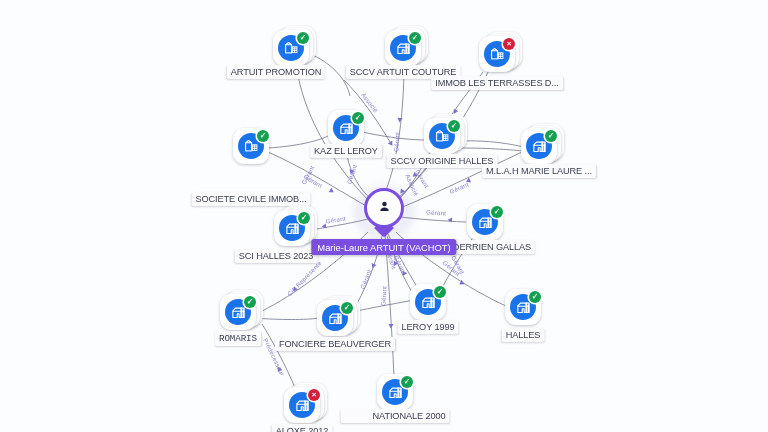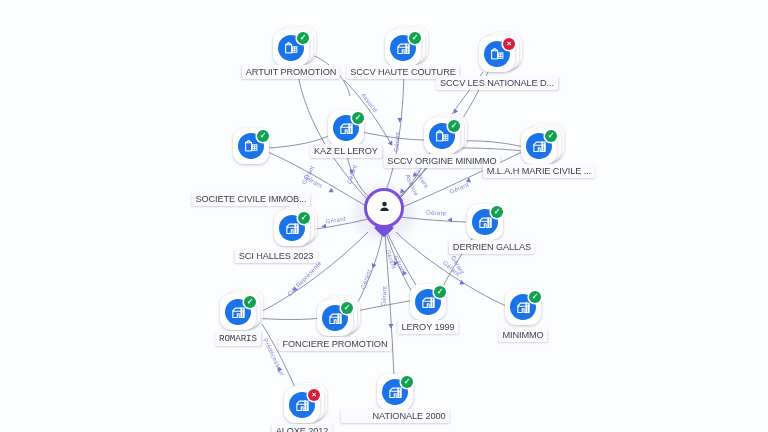--- a/index.html
+++ b/index.html
@@ -262,38 +262,38 @@
             <rect x="14" y="13.2" width="2.4" height="1.5" fill="#1a73e8"></rect>
             <rect x="17.6" y="13.2" width="2.4" height="1.5" fill="#1a73e8"></rect>
             <rect x="14" y="16.1" width="2.4" height="1.5" fill="#1a73e8"></rect>
             <rect x="17.6" y="16.1" width="2.4" height="1.5" fill="#1a73e8"></rect>
           </svg>
         </div>
         <div class="node-badge badge-active" style="background: rgb(18, 161, 80);">
           <span class="badge-glyph">✓</span>
         </div>
       </div>
-      <div class="node-label" style="left: 291px; top: 65px;">ARTUIT PROMOTION</div>
+      <div class="node-label" style="left: 276px; top: 65px;">ARTUIT PROMOTION</div>
       <div class="node" style="left: 403px; top: 48px;">
         <div class="node-card stack3"></div>
         <div class="node-card stack2"></div>
         <div class="node-card"></div>
         <div class="node-icon" style="background: rgb(26, 115, 232);">
           <svg width="15" height="15" viewBox="0 0 24 24">
             <path d="M3 10 L3 20 L10 20 L10 14 L13 14 L13 20 L21 20 L21 10 Z" fill="none" stroke="#fff" stroke-width="1.8" stroke-linejoin="round"></path>
             <path d="M2.5 10 L7 5 L21 5 L21 10" fill="none" stroke="#fff" stroke-width="1.8" stroke-linejoin="round"></path>
             <rect x="15" y="4" width="2.6" height="16" fill="#fff"></rect>
             <rect x="18.4" y="7" width="2.6" height="13" fill="#fff"></rect>
           </svg>
         </div>
         <div class="node-badge badge-active" style="background: rgb(18, 161, 80);">
           <span class="badge-glyph">✓</span>
         </div>
       </div>
-      <div class="node-label" style="left: 403px; top: 65px;">SCCV HAUTE COUTURE</div>
+      <div class="node-label" style="left: 403px; top: 65px;">SCCV ARTUIT COUTURE</div>
       <div class="node" style="left: 497px; top: 54px;">
         <div class="node-card stack3"></div>
         <div class="node-card stack2"></div>
         <div class="node-card"></div>
         <div class="node-icon" style="background: rgb(26, 115, 232);">
           <svg width="15" height="15" viewBox="0 0 24 24">
             <rect x="2.6" y="6" width="9.5" height="13" fill="none" stroke="#fff" stroke-width="1.7"></rect>
             <path d="M2.2 6.4 L7.4 2.4 L12.4 6.4" fill="none" stroke="#fff" stroke-width="1.7" stroke-linejoin="round"></path>
             <rect x="12.4" y="8.5" width="9" height="10.5" fill="#fff"></rect>
             <rect x="14" y="10.3" width="2.4" height="1.5" fill="#1a73e8"></rect>
@@ -301,21 +301,21 @@
             <rect x="14" y="13.2" width="2.4" height="1.5" fill="#1a73e8"></rect>
             <rect x="17.6" y="13.2" width="2.4" height="1.5" fill="#1a73e8"></rect>
             <rect x="14" y="16.1" width="2.4" height="1.5" fill="#1a73e8"></rect>
             <rect x="17.6" y="16.1" width="2.4" height="1.5" fill="#1a73e8"></rect>
           </svg>
         </div>
         <div class="node-badge badge-closed" style="background: rgb(214, 31, 61);">
           <span class="badge-glyph">×</span>
         </div>
       </div>
-      <div class="node-label" style="left: 497px; top: 76px;">SCCV LES NATIONALE D...</div>
+      <div class="node-label" style="left: 497px; top: 76px;">IMMOB LES TERRASSES D...</div>
       <div class="node" style="left: 346px; top: 128px;">
         <div class="node-card"></div>
         <div class="node-icon" style="background: rgb(26, 115, 232);">
           <svg width="15" height="15" viewBox="0 0 24 24">
             <path d="M3 10 L3 20 L10 20 L10 14 L13 14 L13 20 L21 20 L21 10 Z" fill="none" stroke="#fff" stroke-width="1.8" stroke-linejoin="round"></path>
             <path d="M2.5 10 L7 5 L21 5 L21 10" fill="none" stroke="#fff" stroke-width="1.8" stroke-linejoin="round"></path>
             <rect x="15" y="4" width="2.6" height="16" fill="#fff"></rect>
             <rect x="18.4" y="7" width="2.6" height="13" fill="#fff"></rect>
           </svg>
         </div>
@@ -358,38 +358,38 @@
             <rect x="14" y="13.2" width="2.4" height="1.5" fill="#1a73e8"></rect>
             <rect x="17.6" y="13.2" width="2.4" height="1.5" fill="#1a73e8"></rect>
             <rect x="14" y="16.1" width="2.4" height="1.5" fill="#1a73e8"></rect>
             <rect x="17.6" y="16.1" width="2.4" height="1.5" fill="#1a73e8"></rect>
           </svg>
         </div>
         <div class="node-badge badge-active" style="background: rgb(18, 161, 80);">
           <span class="badge-glyph">✓</span>
         </div>
       </div>
-      <div class="node-label" style="left: 442px; top: 154px;">SCCV ORIGINE MINIMMO</div>
+      <div class="node-label" style="left: 442px; top: 154px;">SCCV ORIGINE HALLES</div>
       <div class="node" style="left: 539px; top: 146px;">
         <div class="node-card stack3"></div>
         <div class="node-card stack2"></div>
         <div class="node-card"></div>
         <div class="node-icon" style="background: rgb(26, 115, 232);">
           <svg width="15" height="15" viewBox="0 0 24 24">
             <path d="M3 10 L3 20 L10 20 L10 14 L13 14 L13 20 L21 20 L21 10 Z" fill="none" stroke="#fff" stroke-width="1.8" stroke-linejoin="round"></path>
             <path d="M2.5 10 L7 5 L21 5 L21 10" fill="none" stroke="#fff" stroke-width="1.8" stroke-linejoin="round"></path>
             <rect x="15" y="4" width="2.6" height="16" fill="#fff"></rect>
             <rect x="18.4" y="7" width="2.6" height="13" fill="#fff"></rect>
           </svg>
         </div>
         <div class="node-badge badge-active" style="background: rgb(18, 161, 80);">
           <span class="badge-glyph">✓</span>
         </div>
       </div>
-      <div class="node-label" style="left: 539px; top: 164px;">M.L.A.H MARIE CIVILE ...</div>
+      <div class="node-label" style="left: 539px; top: 164px;">M.L.A.H MARIE LAURE ...</div>
       <div class="node" style="left: 292px; top: 228px;">
         <div class="node-card stack3"></div>
         <div class="node-card stack2"></div>
         <div class="node-card"></div>
         <div class="node-icon" style="background: rgb(26, 115, 232);">
           <svg width="15" height="15" viewBox="0 0 24 24">
             <path d="M3 10 L3 20 L10 20 L10 14 L13 14 L13 20 L21 20 L21 10 Z" fill="none" stroke="#fff" stroke-width="1.8" stroke-linejoin="round"></path>
             <path d="M2.5 10 L7 5 L21 5 L21 10" fill="none" stroke="#fff" stroke-width="1.8" stroke-linejoin="round"></path>
             <rect x="15" y="4" width="2.6" height="16" fill="#fff"></rect>
             <rect x="18.4" y="7" width="2.6" height="13" fill="#fff"></rect>
@@ -441,21 +441,21 @@
             <path d="M3 10 L3 20 L10 20 L10 14 L13 14 L13 20 L21 20 L21 10 Z" fill="none" stroke="#fff" stroke-width="1.8" stroke-linejoin="round"></path>
             <path d="M2.5 10 L7 5 L21 5 L21 10" fill="none" stroke="#fff" stroke-width="1.8" stroke-linejoin="round"></path>
             <rect x="15" y="4" width="2.6" height="16" fill="#fff"></rect>
             <rect x="18.4" y="7" width="2.6" height="13" fill="#fff"></rect>
           </svg>
         </div>
         <div class="node-badge badge-active" style="background: rgb(18, 161, 80);">
           <span class="badge-glyph">✓</span>
         </div>
       </div>
-      <div class="node-label" style="left: 335px; top: 337px;">FONCIERE PROMOTION</div>
+      <div class="node-label" style="left: 335px; top: 337px;">FONCIERE BEAUVERGER</div>
       <div class="node" style="left: 428px; top: 302px;">
         <div class="node-card"></div>
         <div class="node-icon" style="background: rgb(26, 115, 232);">
           <svg width="15" height="15" viewBox="0 0 24 24">
             <path d="M3 10 L3 20 L10 20 L10 14 L13 14 L13 20 L21 20 L21 10 Z" fill="none" stroke="#fff" stroke-width="1.8" stroke-linejoin="round"></path>
             <path d="M2.5 10 L7 5 L21 5 L21 10" fill="none" stroke="#fff" stroke-width="1.8" stroke-linejoin="round"></path>
             <rect x="15" y="4" width="2.6" height="16" fill="#fff"></rect>
             <rect x="18.4" y="7" width="2.6" height="13" fill="#fff"></rect>
           </svg>
         </div>
@@ -471,21 +471,21 @@
             <path d="M3 10 L3 20 L10 20 L10 14 L13 14 L13 20 L21 20 L21 10 Z" fill="none" stroke="#fff" stroke-width="1.8" stroke-linejoin="round"></path>
             <path d="M2.5 10 L7 5 L21 5 L21 10" fill="none" stroke="#fff" stroke-width="1.8" stroke-linejoin="round"></path>
             <rect x="15" y="4" width="2.6" height="16" fill="#fff"></rect>
             <rect x="18.4" y="7" width="2.6" height="13" fill="#fff"></rect>
           </svg>
         </div>
         <div class="node-badge badge-active" style="background: rgb(18, 161, 80);">
           <span class="badge-glyph">✓</span>
         </div>
       </div>
-      <div class="node-label" style="left: 523px; top: 328px;">MINIMMO</div>
+      <div class="node-label" style="left: 523px; top: 328px;">HALLES</div>
       <div class="node" style="left: 302px; top: 405px;">
         <div class="node-card stack3"></div>
         <div class="node-card stack2"></div>
         <div class="node-card"></div>
         <div class="node-icon" style="background: rgb(26, 115, 232);">
           <svg width="15" height="15" viewBox="0 0 24 24">
             <path d="M3 10 L3 20 L10 20 L10 14 L13 14 L13 20 L21 20 L21 10 Z" fill="none" stroke="#fff" stroke-width="1.8" stroke-linejoin="round"></path>
             <path d="M2.5 10 L7 5 L21 5 L21 10" fill="none" stroke="#fff" stroke-width="1.8" stroke-linejoin="round"></path>
             <rect x="15" y="4" width="2.6" height="16" fill="#fff"></rect>
             <rect x="18.4" y="7" width="2.6" height="13" fill="#fff"></rect>
@@ -518,14 +518,15 @@
     <div class="person-tail" style="background: rgb(122, 79, 224);"></div>
     <div class="person-pin" style="border-color: rgb(122, 79, 224);">
       <span class="person-pin-inner">
         <svg width="15" height="15" viewBox="0 0 24 24">
           <circle cx="12" cy="8" r="3.6" fill="#1f2340"></circle>
           <path d="M5.2 19.2c0-3.7 3.1-5.6 6.8-5.6s6.8 1.9 6.8 5.6z" fill="#1f2340"></path>
         </svg>
       </span>
     </div>
   </div>
+  <div class="person-label" id="person-label" style="left: 384px; top: 239px; background: rgb(122, 79, 224);">Marie-Laure ARTUIT (VACHOT)</div>
 
 </div>
 
 </body></html>

